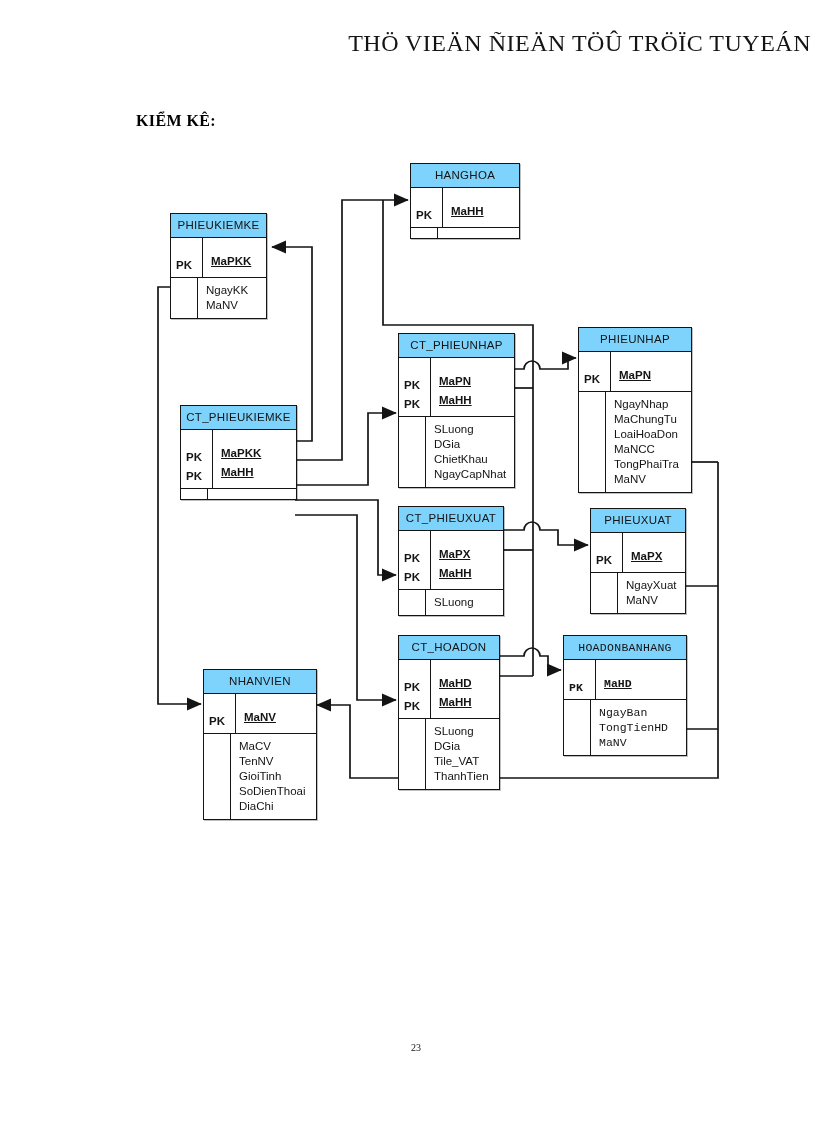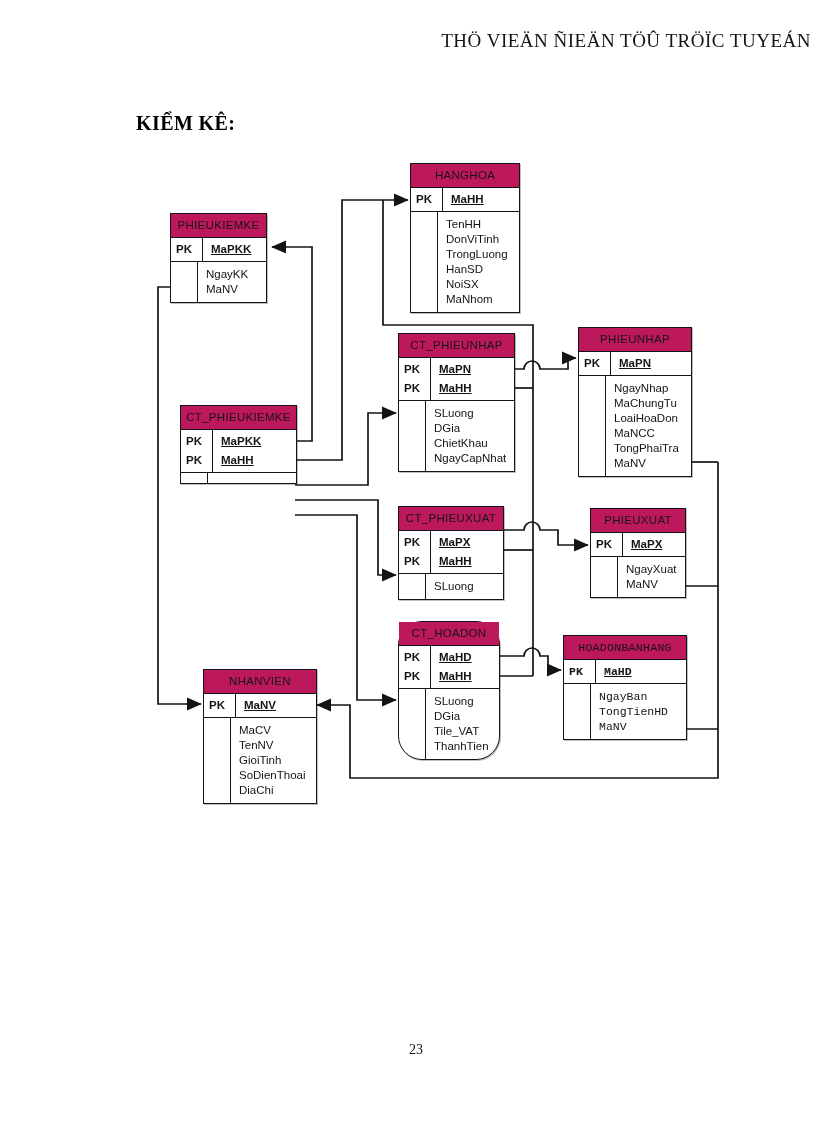--- a/index.html
+++ b/index.html
@@ -3,47 +3,47 @@
 <meta charset="utf-8">
 <style>
   html,body{margin:0;padding:0;background:#e8e8e8;}
   .page{
     position:relative;width:816px;height:1123px;background:#ffffff;
     margin:0 auto;overflow:hidden;
     font-family:"Liberation Sans",sans-serif;color:#111;
   }
   .running-header{
     position:absolute;top:30px;right:5px;
-    font-family:"Liberation Serif",serif;font-size:19px;letter-spacing:.5px;
+    font-family:"Liberation Serif",serif;font-size:24px;letter-spacing:.5px;
     color:#141414;white-space:nowrap;
   }
   .section-title{
     position:absolute;left:136px;top:112px;
-    font-family:"Liberation Serif",serif;font-weight:bold;font-size:20px;
+    font-family:"Liberation Serif",serif;font-weight:bold;font-size:16px;
     letter-spacing:.4px;color:#000;
   }
   .page-number{
     position:absolute;left:16px;right:0;top:1042px;text-align:center;
-    font-family:"Liberation Serif",serif;font-size:14px;color:#111;
+    font-family:"Liberation Serif",serif;font-size:10px;color:#111;
   }
   .diagram{position:absolute;left:0;top:0;width:816px;height:1123px;}
   .wires{position:absolute;left:0;top:0;}
   .ent{
     position:absolute;background:#fff;border:1.6px solid #141414;
     font-size:11.5px;line-height:15px;color:#141414;
     box-shadow:1px 1px 0 rgba(0,0,0,.25);
   }
   .ent-title{
-    background:#be185d;text-align:center;padding:4px 2px;
+    background:#7dd3fc;text-align:center;padding:4px 2px;
     border-bottom:1.6px solid #141414;letter-spacing:.3px;white-space:nowrap;
   }
   .ent-sec{display:flex;border-bottom:1.6px solid #141414;}
   .ent-sec:last-child{border-bottom:none;}
-  .pkcol{flex:0 0 26px;border-right:1.6px solid #141414;padding:2px 0 2px 5px;}
-  .fcol{flex:1;padding:2px 4px 2px 8px;min-height:10px;}
+  .pkcol{flex:0 0 26px;border-right:1.6px solid #141414;padding:18px 0 2px 5px;}
+  .fcol{flex:1;padding:14px 4px 2px 8px;min-height:10px;}
   .pkline{font-weight:bold;line-height:19px;}
   .pkname{font-weight:bold;text-decoration:underline;line-height:19px;white-space:nowrap;}
   .attrs .pkcol{padding:5px 0;}
   .attrs .fcol{padding:5px 4px 5px 8px;}
   .fline{line-height:15px;white-space:nowrap;}
 </style>
 </head>
 <body>
 
 <div class="page">
@@ -83,28 +83,20 @@
         <div class="ent-sec pks">
           <div class="pkcol">
             <div class="pkline">PK</div>
           </div>
           <div class="fcol">
             <div class="pkname">MaHH</div>
           </div>
         </div>
         <div class="ent-sec attrs">
           <div class="pkcol"></div>
-          <div class="fcol">
-            <div class="fline">TenHH</div>
-            <div class="fline">DonViTinh</div>
-            <div class="fline">TrongLuong</div>
-            <div class="fline">HanSD</div>
-            <div class="fline">NoiSX</div>
-            <div class="fline">MaNhom</div>
-          </div>
         </div>
       </div>
       <div class="ent" style="left: 170px; top: 213px; width: 95px;">
         <div class="ent-title">PHIEUKIEMKE</div>
         <div class="ent-sec pks">
           <div class="pkcol">
             <div class="pkline">PK</div>
           </div>
           <div class="fcol">
             <div class="pkname">MaPKK</div>
@@ -208,21 +200,21 @@
           </div>
         </div>
         <div class="ent-sec attrs">
           <div class="pkcol"></div>
           <div class="fcol">
             <div class="fline">NgayXuat</div>
             <div class="fline">MaNV</div>
           </div>
         </div>
       </div>
-      <div class="ent" style="left: 398px; top: 621px; width: 100px; border-radius: 24px;">
+      <div class="ent" style="left: 398px; top: 635px; width: 100px;">
         <div class="ent-title">CT_HOADON</div>
         <div class="ent-sec pks">
           <div class="pkcol">
             <div class="pkline">PK</div>
             <div class="pkline">PK</div>
           </div>
           <div class="fcol">
             <div class="pkname">MaHD</div>
             <div class="pkname">MaHH</div>
           </div>

